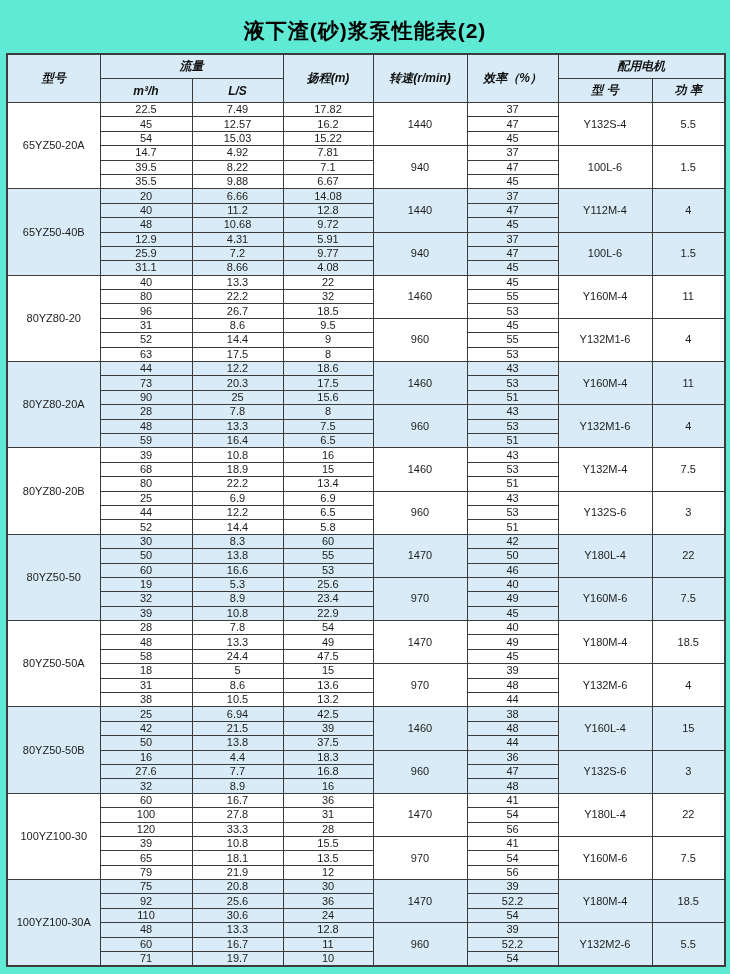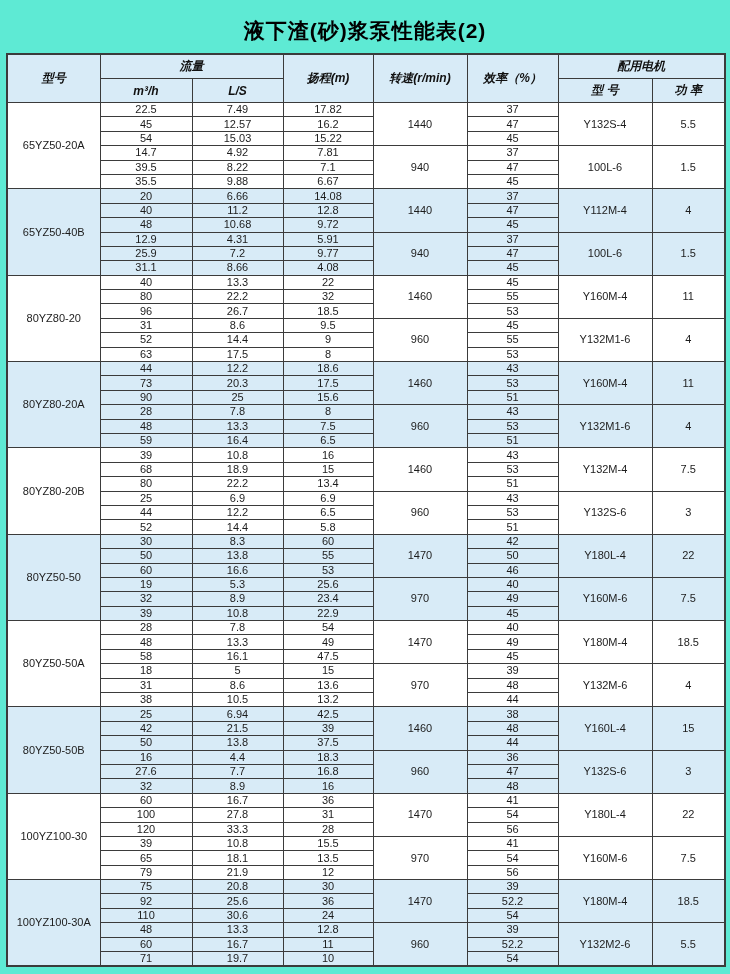--- a/index.html
+++ b/index.html
@@ -359,21 +359,21 @@
           <td rowspan="3">18.5</td>
         </tr>
         <tr class="band-white">
           <td>48</td>
           <td>13.3</td>
           <td>49</td>
           <td>49</td>
         </tr>
         <tr class="band-white">
           <td>58</td>
-          <td>16.1</td>
+          <td>24.4</td>
           <td>47.5</td>
           <td>45</td>
         </tr>
         <tr class="band-white">
           <td>18</td>
           <td>5</td>
           <td>15</td>
           <td rowspan="3">970</td>
           <td>39</td>
           <td rowspan="3">Y132M-6</td>

